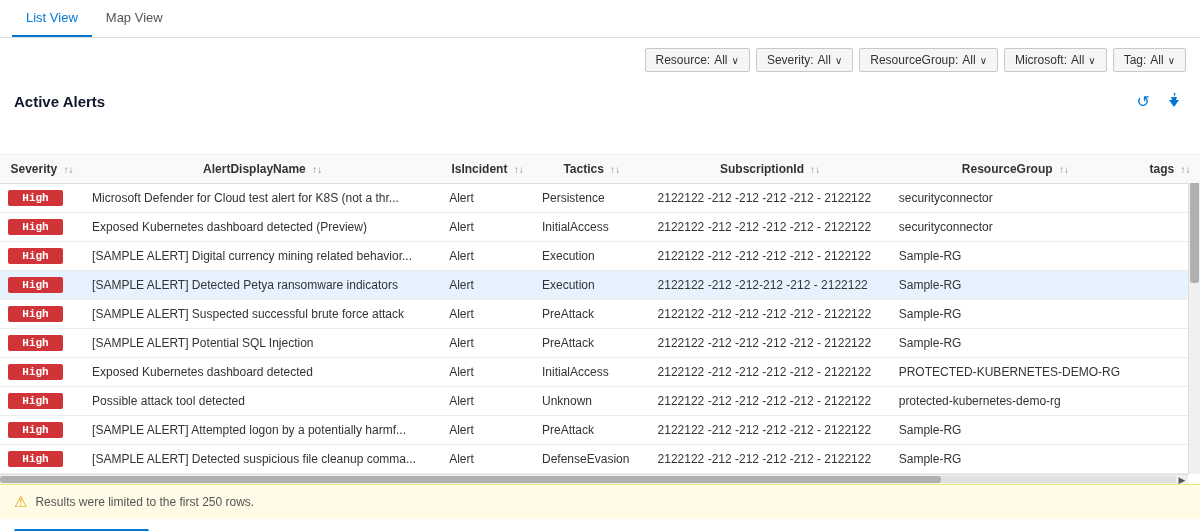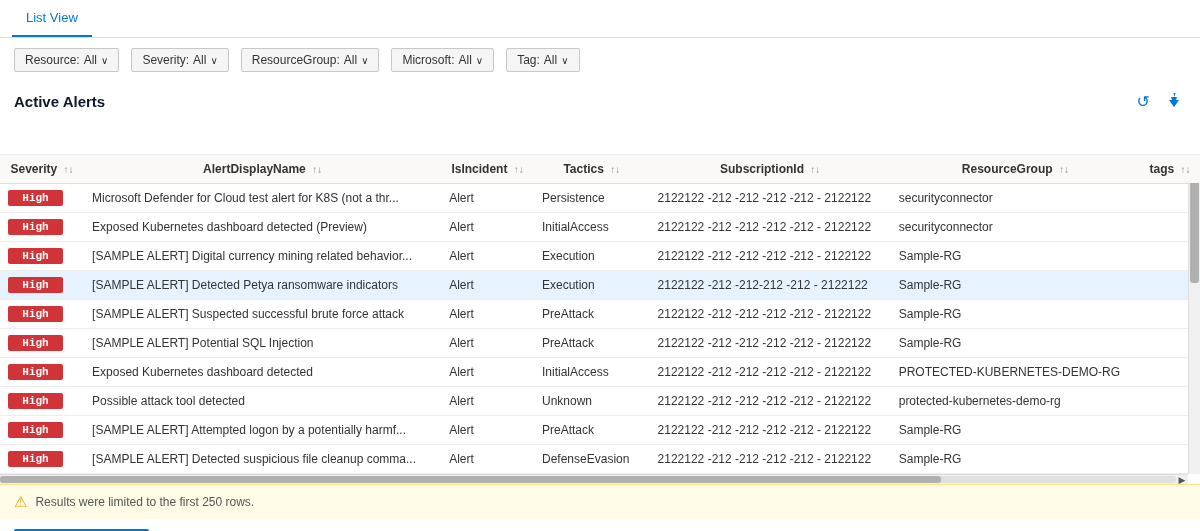--- a/index.html
+++ b/index.html
@@ -2,21 +2,21 @@
 <html><head>
   <meta charset="utf-8">
   <style>
     * { box-sizing: border-box; margin: 0; padding: 0; }
     body { font-family: 'Segoe UI', Arial, sans-serif; font-size: 13px; background: #fff; color: #333; }
 
     .top-tabs { display: flex; border-bottom: 1px solid #ddd; padding: 0 12px; }
     .top-tab { padding: 10px 14px; cursor: pointer; font-size: 13px; color: #555; border-bottom: 2px solid transparent; text-align: center; }
     .top-tab.active { color: #0078d4; border-bottom: 2px solid #0078d4; }
 
-    .filter-bar { display: flex; gap: 12px; padding: 10px 14px; flex-wrap: wrap; }
+    .filter-bar { display: flex; gap: 6px; padding: 10px 14px; flex-wrap: wrap; justify-content: flex-end; }
     .filter-btn { display: flex; align-items: center; gap: 4px; padding: 4px 10px; border: 1px solid #c8c8c8; border-radius: 2px; background: #f5f5f5; cursor: pointer; font-size: 12px; color: #333; }
     .chevron { font-size: 10px; }
 
     .section-header { display: flex; align-items: center; justify-content: space-between; padding: 8px 14px; }
     .section-title { font-size: 15px; font-weight: 600; color: #0f172a; }
     .section-actions { display: flex; gap: 8px; }
     .icon-btn { background: none; border: none; cursor: pointer; font-size: 16px; color: #0078d4; padding: 2px 4px; }
 
     .table-container { overflow-x: auto; overflow-y: auto; max-height: 320px; border-top: 1px solid #ededed; position: relative; margin-top: 33px; }
     table { width: 100%; border-collapse: collapse; min-width: 900px; }
@@ -40,20 +40,21 @@
     .open-alert-btn { padding: 5px 16px; border: 2px solid #0078d4; background: #fff; color: #0078d4; font-size: 13px; font-weight: 600; cursor: pointer; border-radius: 2px; }
 
     .vertical-scrollbar { position: absolute; right: 0; top: 0; bottom: 0; width: 12px; background: #f0f0f0; border-left: 1px solid #ddd; }
     .v-thumb { position: absolute; top: 0; left: 1px; right: 1px; height: 40%; background: #b0b0b0; border-radius: 3px; }
   </style>
 </head>
 <body>
 
 <div class="top-tabs">
   <div class="top-tab active">List View</div>
+  <div class="top-tab">Map View</div>
 </div>
 
 <div class="filter-bar">
   <button class="filter-btn">
     <span>Resource:</span>
     <span>All</span>
     <span class="chevron">∨</span>
   </button>
   <button class="filter-btn">
     <span>Severity:</span>

